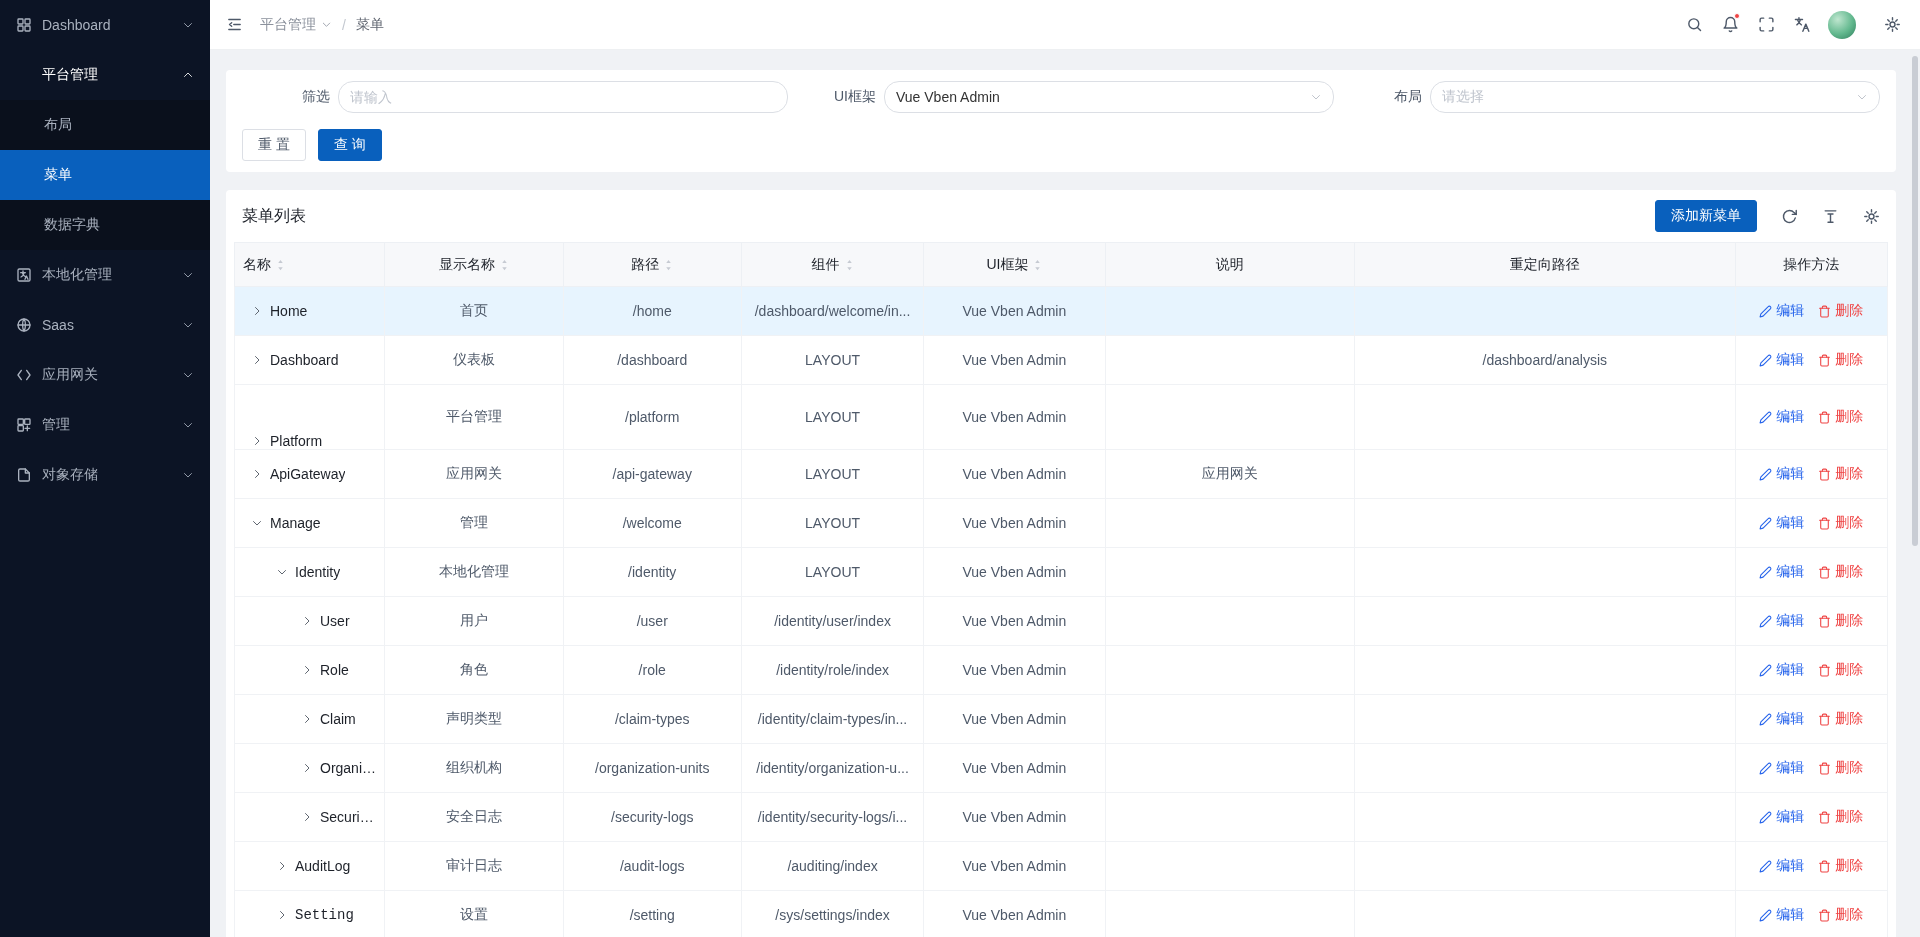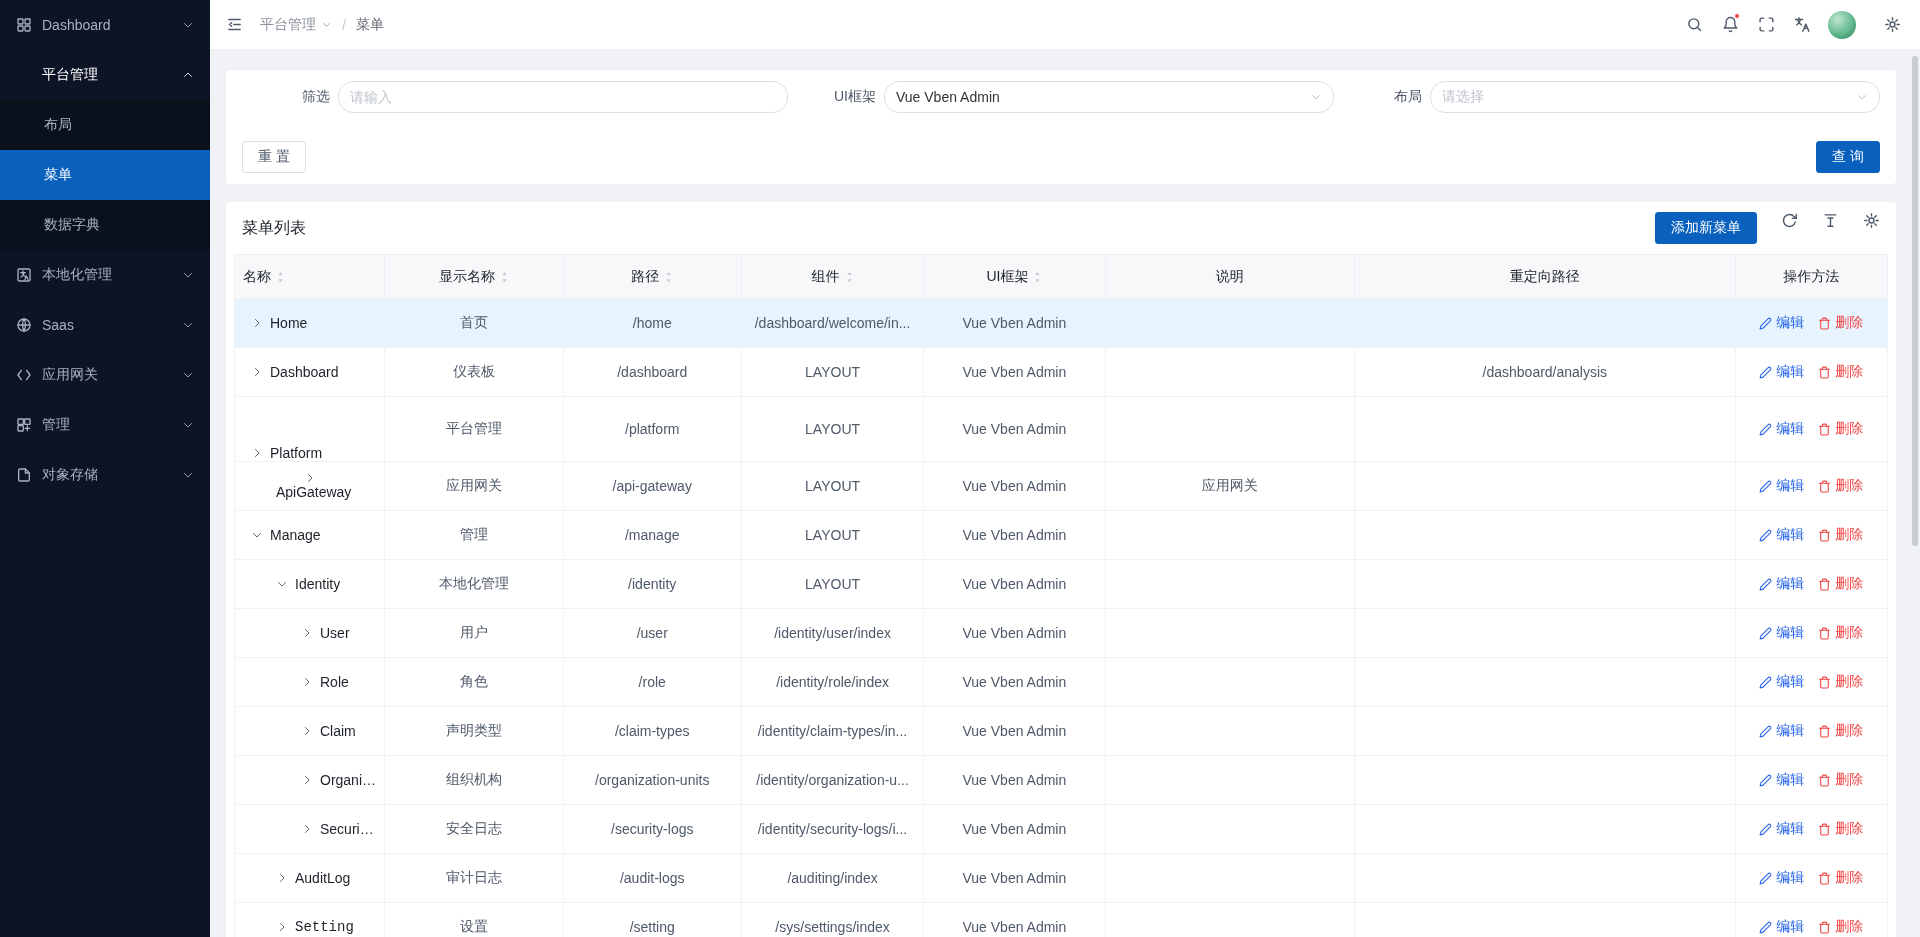--- a/index.html
+++ b/index.html
@@ -47,29 +47,29 @@
 .field{flex:1;display:flex;align-items:center;min-width:0}
 .field-label{min-width:96px;text-align:right;padding-right:8px;color:#4e5969;white-space:nowrap}
 .input,.select{flex:1;height:32px;border:1px solid #dcdfe5;border-radius:15px;background:#fff;font-size:14px;min-width:0;font-family:inherit}
 .input{padding:0 11px;color:#333;outline:none}
 .input::placeholder{color:#bfc4cd}
 .select{display:flex;align-items:center;justify-content:space-between;padding:0 11px;cursor:pointer}
 .select-value{color:#333;white-space:nowrap;overflow:hidden}
 .select-value.placeholder{color:#bfc4cd}
 .select-arrow{color:#c0c4cc}
 .select-arrow svg{width:12px;height:12px}
-.filter-actions{display:flex;justify-content:space-between;gap:6px;margin-top:28px}
+.filter-actions{display:flex;justify-content:flex-start;gap:12px;margin-top:16px}
 .btn{height:32px;padding:0 15px;border-radius:3px;border:1px solid #dcdfe5;background:#fff;color:#4e5969;font-size:14px;cursor:pointer;font-family:inherit;white-space:nowrap}
 .btn.primary{background:var(--primary,#0960bd);border-color:var(--primary,#0960bd);color:#fff}
 
 
 .table-card{padding-bottom:60px}
 .table-toolbar{display:flex;align-items:center;justify-content:space-between;padding:10px 16px;height:52px}
 .table-title{font-size:16px;font-weight:500;color:#1d2129}
-.toolbar-right{display:flex;gap:24px}
+.toolbar-right{display:flex;align-items:center;gap:24px}
 .tool-icon{color:#4e5969;cursor:pointer}
 .tool-icon svg{width:17px;height:17px}
 .table-wrap{padding:0 8px}
 .grid{width:100%;border-collapse:collapse;table-layout:fixed;font-size:14px}
 .grid th{background:#f7f8fa;height:44px;font-weight:500;color:#1d2129;border:1px solid #edf0f4;padding:0 8px}
 .grid td{height:49px;border:1px solid #f0f2f5;color:#4e5969;text-align:center;padding:0 8px;overflow:hidden;white-space:nowrap;text-overflow:ellipsis}
 .grid tbody tr.selected td{background:var(--sel-row,#e7f4fe)}
 .th-inner{display:flex;align-items:center;justify-content:center}
 .th-inner.left{justify-content:flex-start}
 .sorter{display:inline-flex;flex-direction:column;margin-left:5px;color:#c6cad2;cursor:pointer}
@@ -524,21 +524,21 @@
                         <path d="M19 6v14a2 2 0 0 1-2 2H7a2 2 0 0 1-2-2V6"></path>
                         <path d="M8 6V4a2 2 0 0 1 2-2h4a2 2 0 0 1 2 2v2"></path>
                       </svg>
                       <span>删除</span>
                     </a>
                   </div>
                 </td>
               </tr>
               <tr>
                 <td class="name-td">
-                  <div class="name-cell" style="padding-left: 8px; flex-direction: column;">
+                  <div class="name-cell" style="padding-left: 8px;">
                     <span class="tree-arrow">
                       <svg viewBox="0 0 24 24">
                         <polyline points="9 5 16 12 9 19"></polyline>
                       </svg>
                     </span>
                     <span class="name-text">ApiGateway</span>
                   </div>
                 </td>
                 <td>应用网关</td>
                 <td>/api-gateway</td>
@@ -570,21 +570,21 @@
                   <div class="name-cell" style="padding-left: 8px;">
                     <span class="tree-arrow open">
                       <svg viewBox="0 0 24 24">
                         <polyline points="9 5 16 12 9 19"></polyline>
                       </svg>
                     </span>
                     <span class="name-text">Manage</span>
                   </div>
                 </td>
                 <td>管理</td>
-                <td>/manage</td>
+                <td>/welcome</td>
                 <td>LAYOUT</td>
                 <td>Vue Vben Admin</td>
                 <td></td>
                 <td></td>
                 <td class="actions-td">
                   <div class="actions">
                     <a class="link edit">
                       <svg viewBox="0 0 24 24">
                         <path d="M17 3a2.83 2.83 0 1 1 4 4L7.5 20.5 2 22l1.5-5.5z"></path>
                       </svg>

